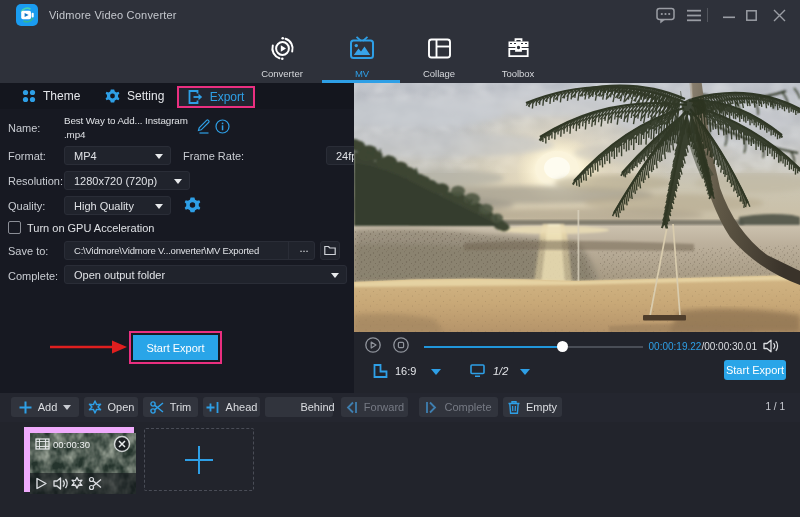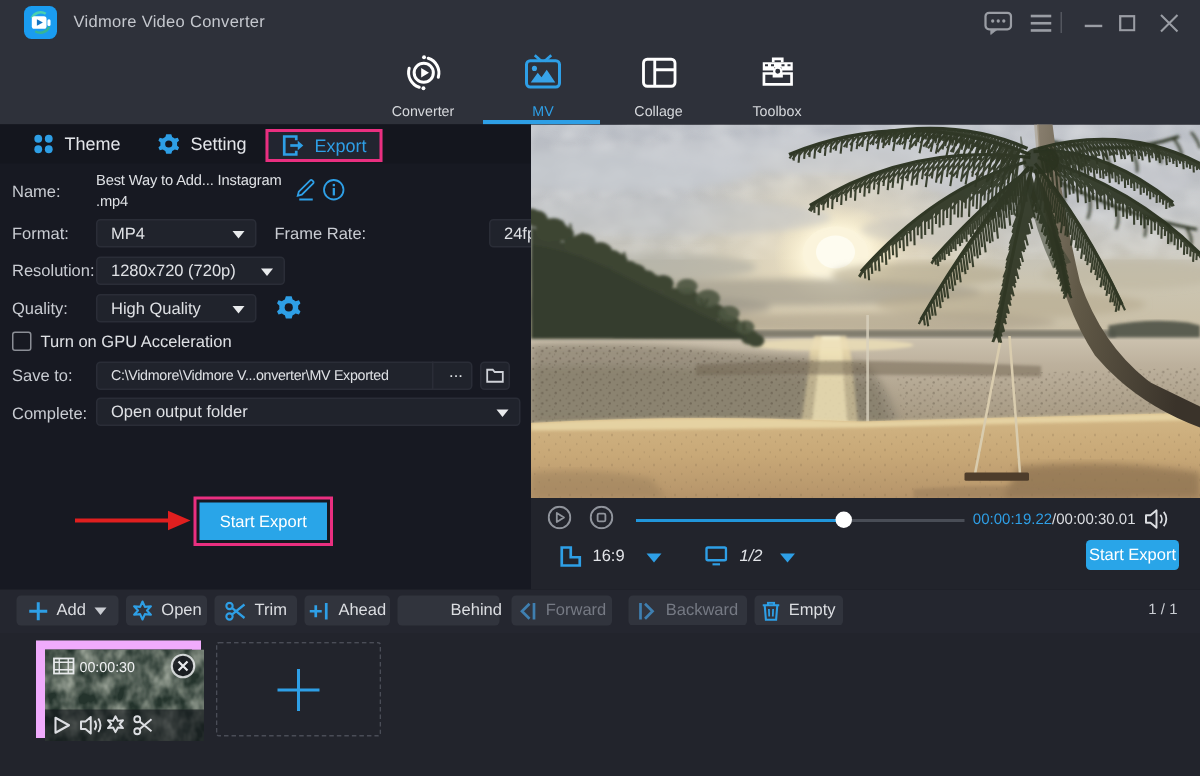--- a/index.html
+++ b/index.html
@@ -477,21 +477,21 @@
           <path d="M8 1.5 L3 6.5 L8 11.5" fill="none" stroke="#3f7fb0" stroke-width="1.8"></path>
           <path d="M11 1 L11 12" stroke="#3f7fb0" stroke-width="1.8"></path>
         </svg>
       <span>Forward</span>
     </div>
     <div class="tbbtn dis" style="left:419px;width:79px;">
       <svg width="13" height="13" viewBox="0 0 13 13">
           <path d="M5 1.5 L10 6.5 L5 11.5" fill="none" stroke="#3f7fb0" stroke-width="1.8"></path>
           <path d="M2 1 L2 12" stroke="#3f7fb0" stroke-width="1.8"></path>
         </svg>
-      <span>Backward</span>
+      <span>Complete</span>
     </div>
     <div class="tbbtn" style="left:503px;width:59px;">
       <svg width="12" height="13" viewBox="0 0 12 13">
         <path d="M0.5 2.5 L11.5 2.5 M4 2.5 L4 0.8 L8 0.8 L8 2.5" stroke="#2e9fe6" stroke-width="1.4" fill="none"></path>
         <path d="M1.8 2.5 L2.6 12.2 L9.4 12.2 L10.2 2.5" fill="none" stroke="#2e9fe6" stroke-width="1.4"></path>
         <path d="M4.6 5 L4.8 10 M7.4 5 L7.2 10" stroke="#2e9fe6" stroke-width="1.2"></path>
       </svg>
       <span>Empty</span>
     </div>
   </div>

